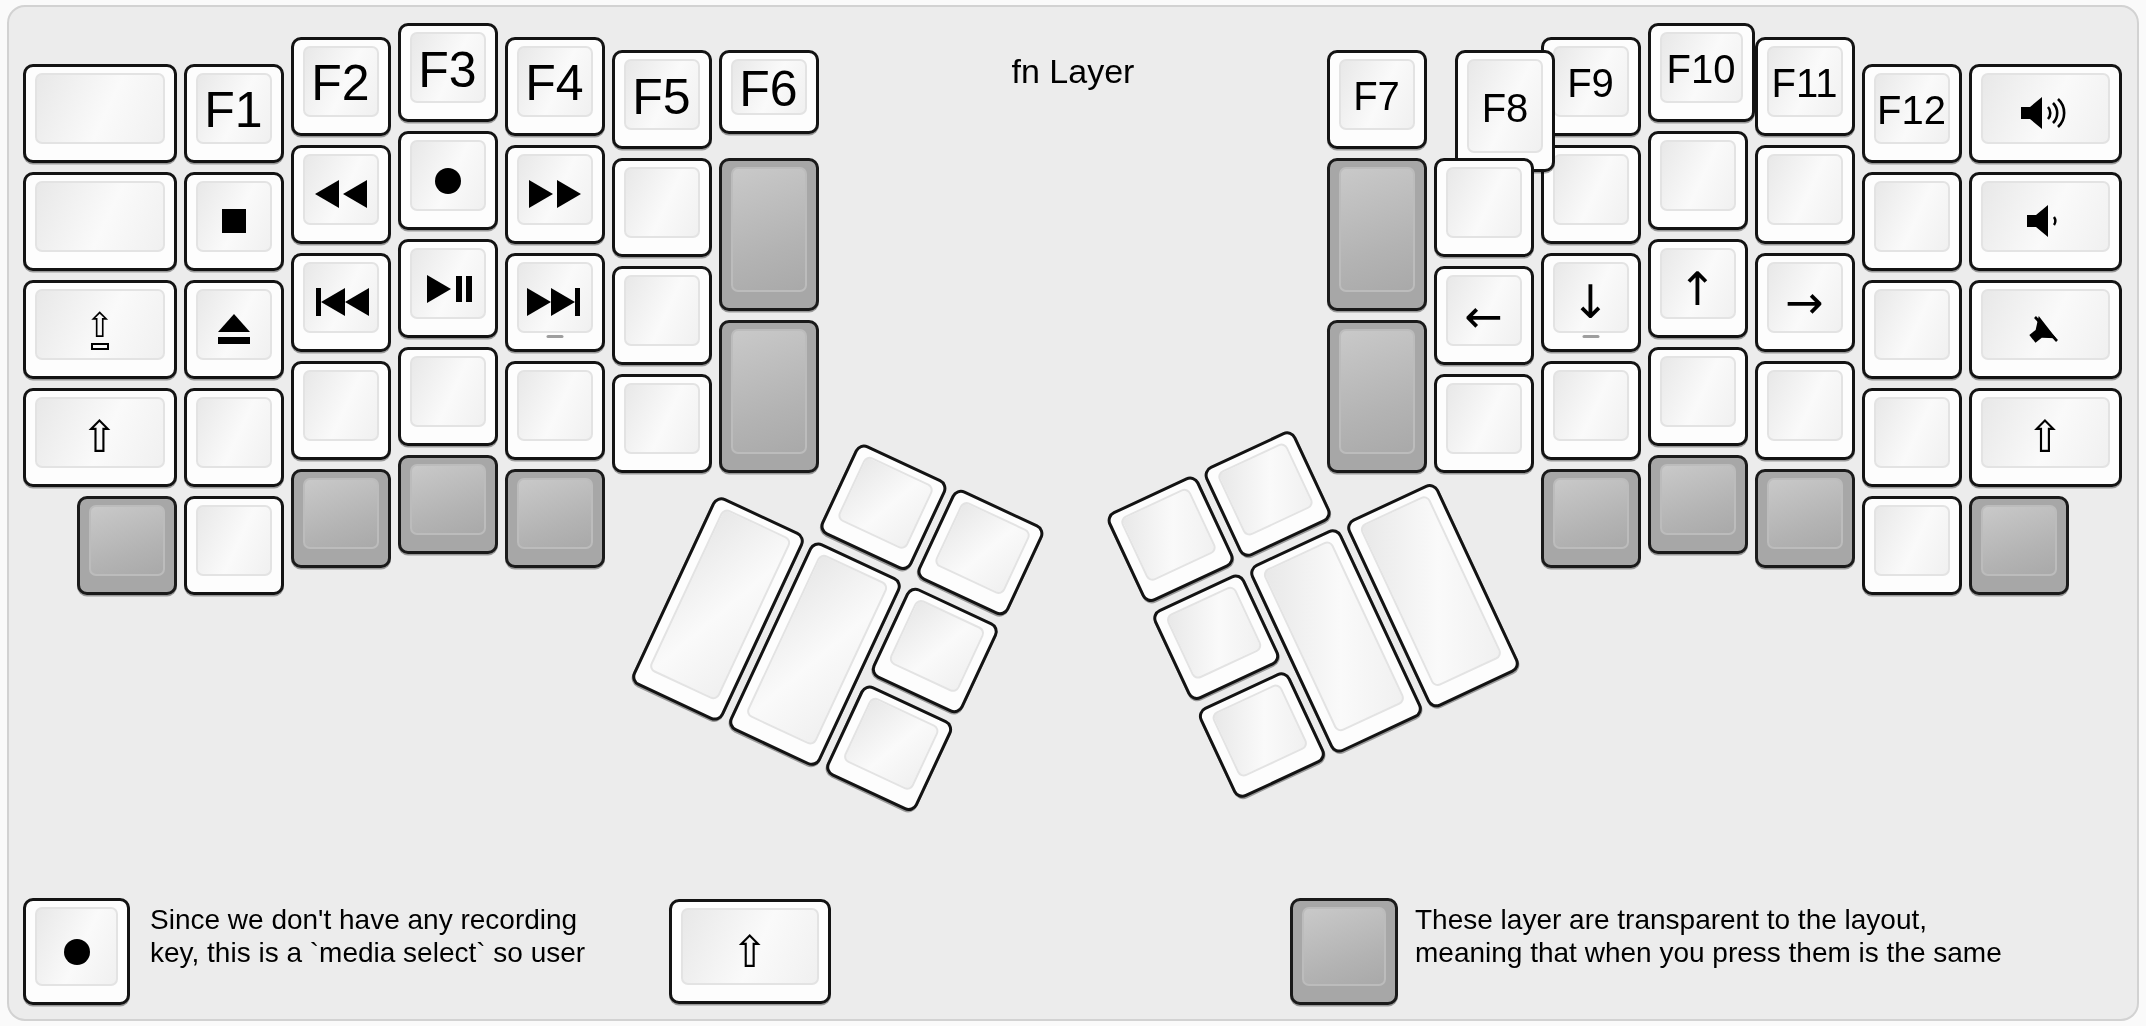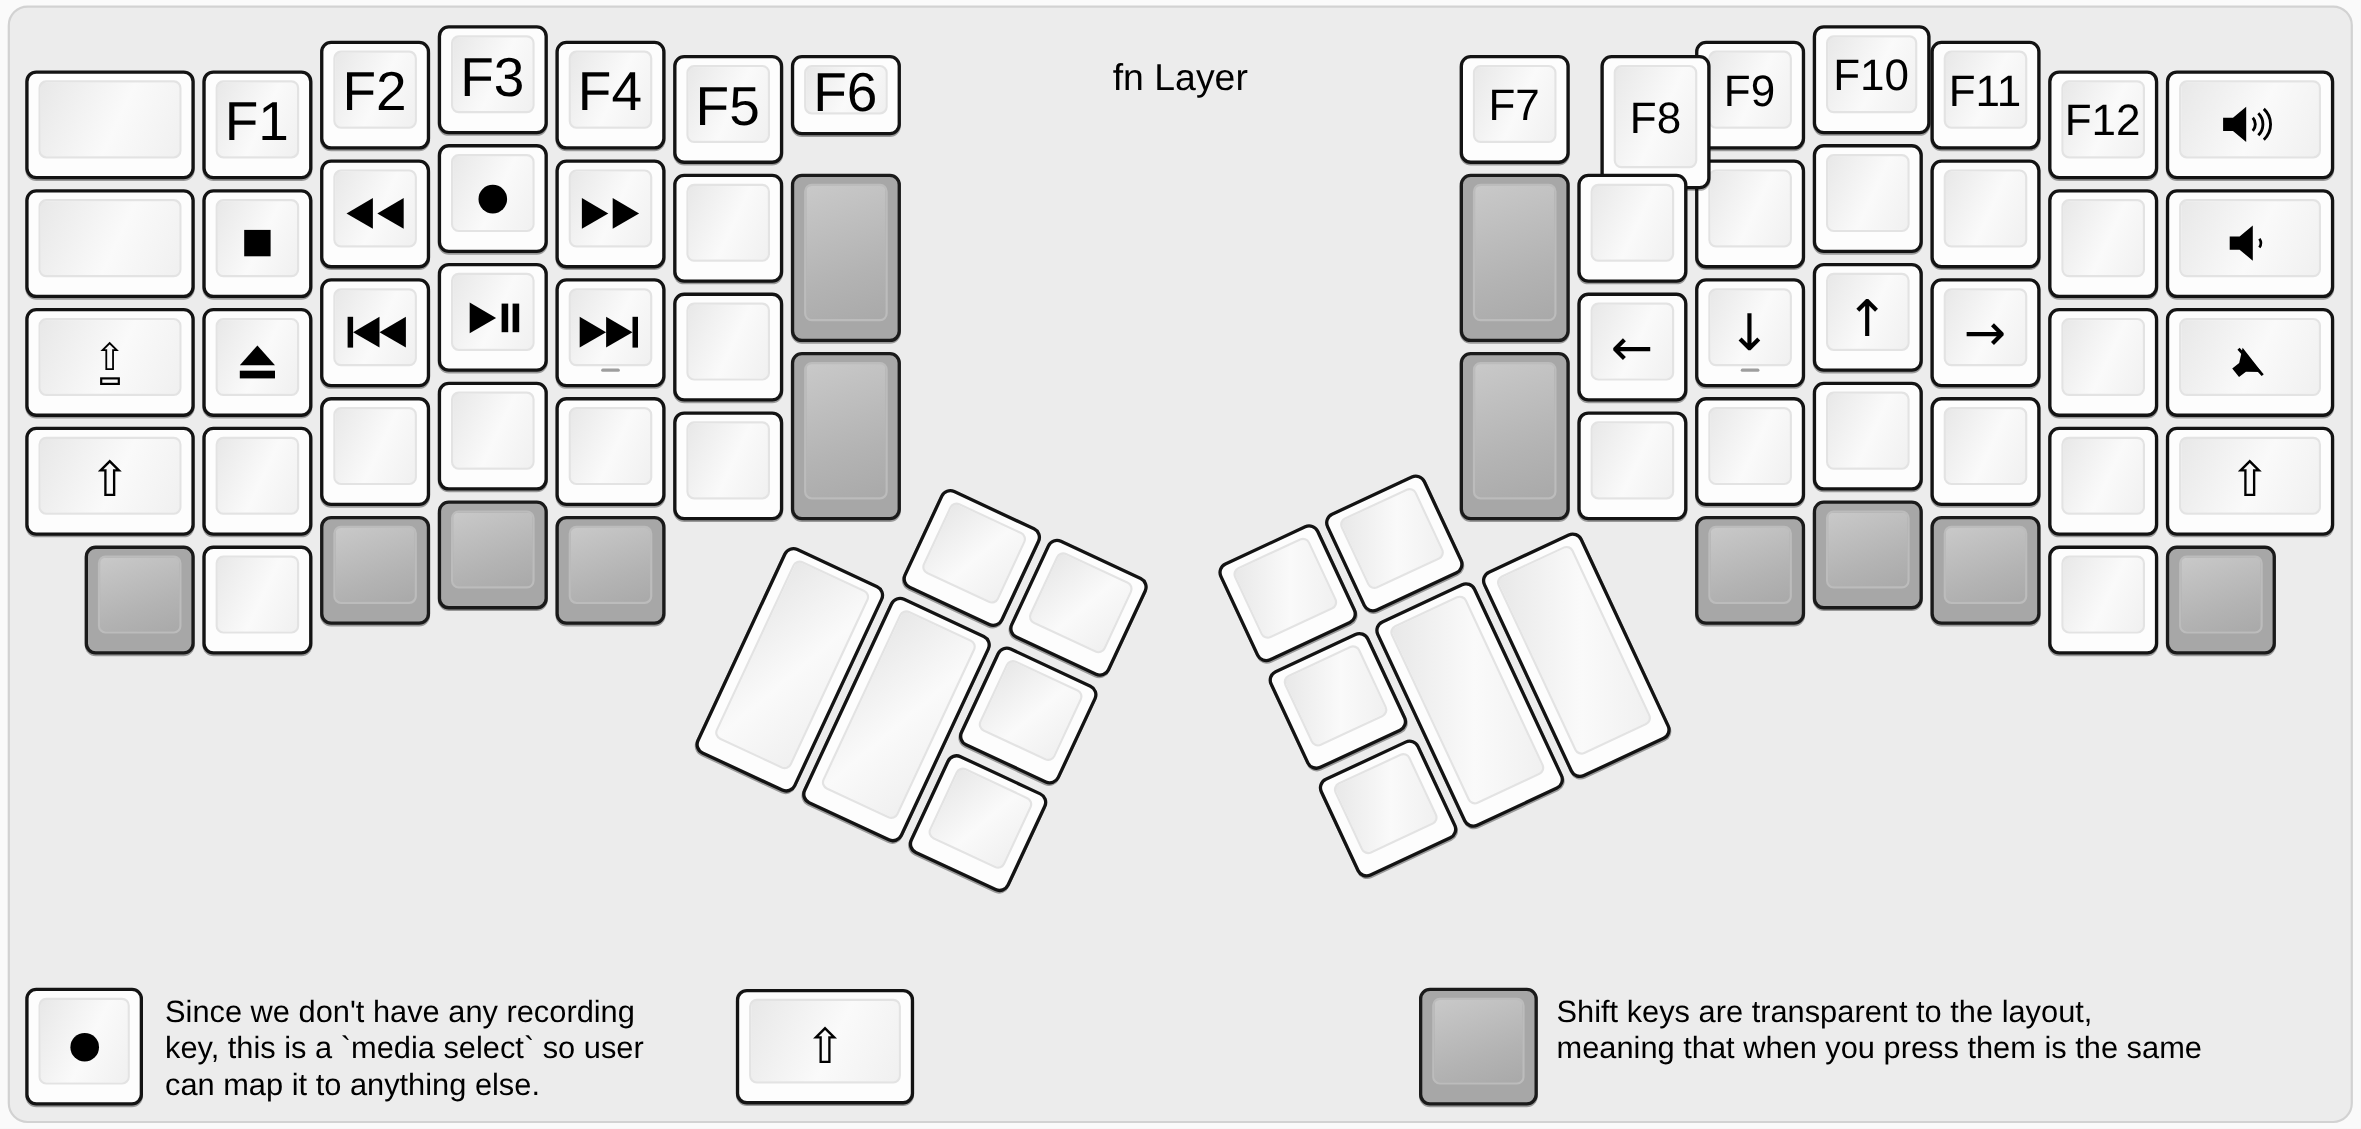--- a/index.html
+++ b/index.html
@@ -199,21 +199,21 @@
       </div>
       <div class="key" style="left: 611.5px; top: 158px; width: 100px; height: 99px;">
         <div class="top"></div>
       </div>
       <div class="key" style="left: 611.5px; top: 266px; width: 100px; height: 99px;">
         <div class="top"></div>
       </div>
       <div class="key" style="left: 611.5px; top: 374px; width: 100px; height: 99px;">
         <div class="top"></div>
       </div>
-      <div class="key" style="left: 718.5px; top: 50px; width: 100px; height: 73px;">
+      <div class="key" style="left: 718.5px; top: 50px; width: 100px; height: 84px;">
         <div class="top"></div>
         <div class="glyph">
           <span class="flabel fl">F6</span>
         </div>
       </div>
       <div class="key gray" style="left: 718.5px; top: 158px; width: 100px; height: 153px;">
         <div class="top"></div>
       </div>
       <div class="key gray" style="left: 718.5px; top: 320px; width: 100px; height: 153px;">
         <div class="top"></div>
@@ -416,31 +416,30 @@
         <div class="top"></div>
         <div class="glyph">
           <svg width="34" height="34" viewBox="0 0 34 34">
             <circle cx="17" cy="17" r="13"></circle>
           </svg>
         </div>
       </div>
       <div class="legend-text" style="left: 150px; top: 903px;">
         <div class="legend-line">Since we don't have any recording</div>
         <div class="legend-line">key, this is a `media select` so user</div>
-        <div class="legend-line">can map it to anything else.</div>
       </div>
       <div class="key" style="left: 669px; top: 899px; width: 162px; height: 105px;">
         <div class="top"></div>
         <div class="glyph">
           <span class="sym sh">⇧</span>
         </div>
       </div>
       <div class="legend-text" style="left: 850px; top: 919px;">
       </div>
       <div class="key gray" style="left: 1290px; top: 898px; width: 108px; height: 107px;">
         <div class="top"></div>
       </div>
       <div class="legend-text" style="left: 1415px; top: 903px;">
-        <div class="legend-line">Shift keys are transparent to the layout,</div>
+        <div class="legend-line">These layer are transparent to the layout,</div>
         <div class="legend-line">meaning that when you press them is the same</div>
       </div>
     </div>
 </div>
 
 </body></html>

